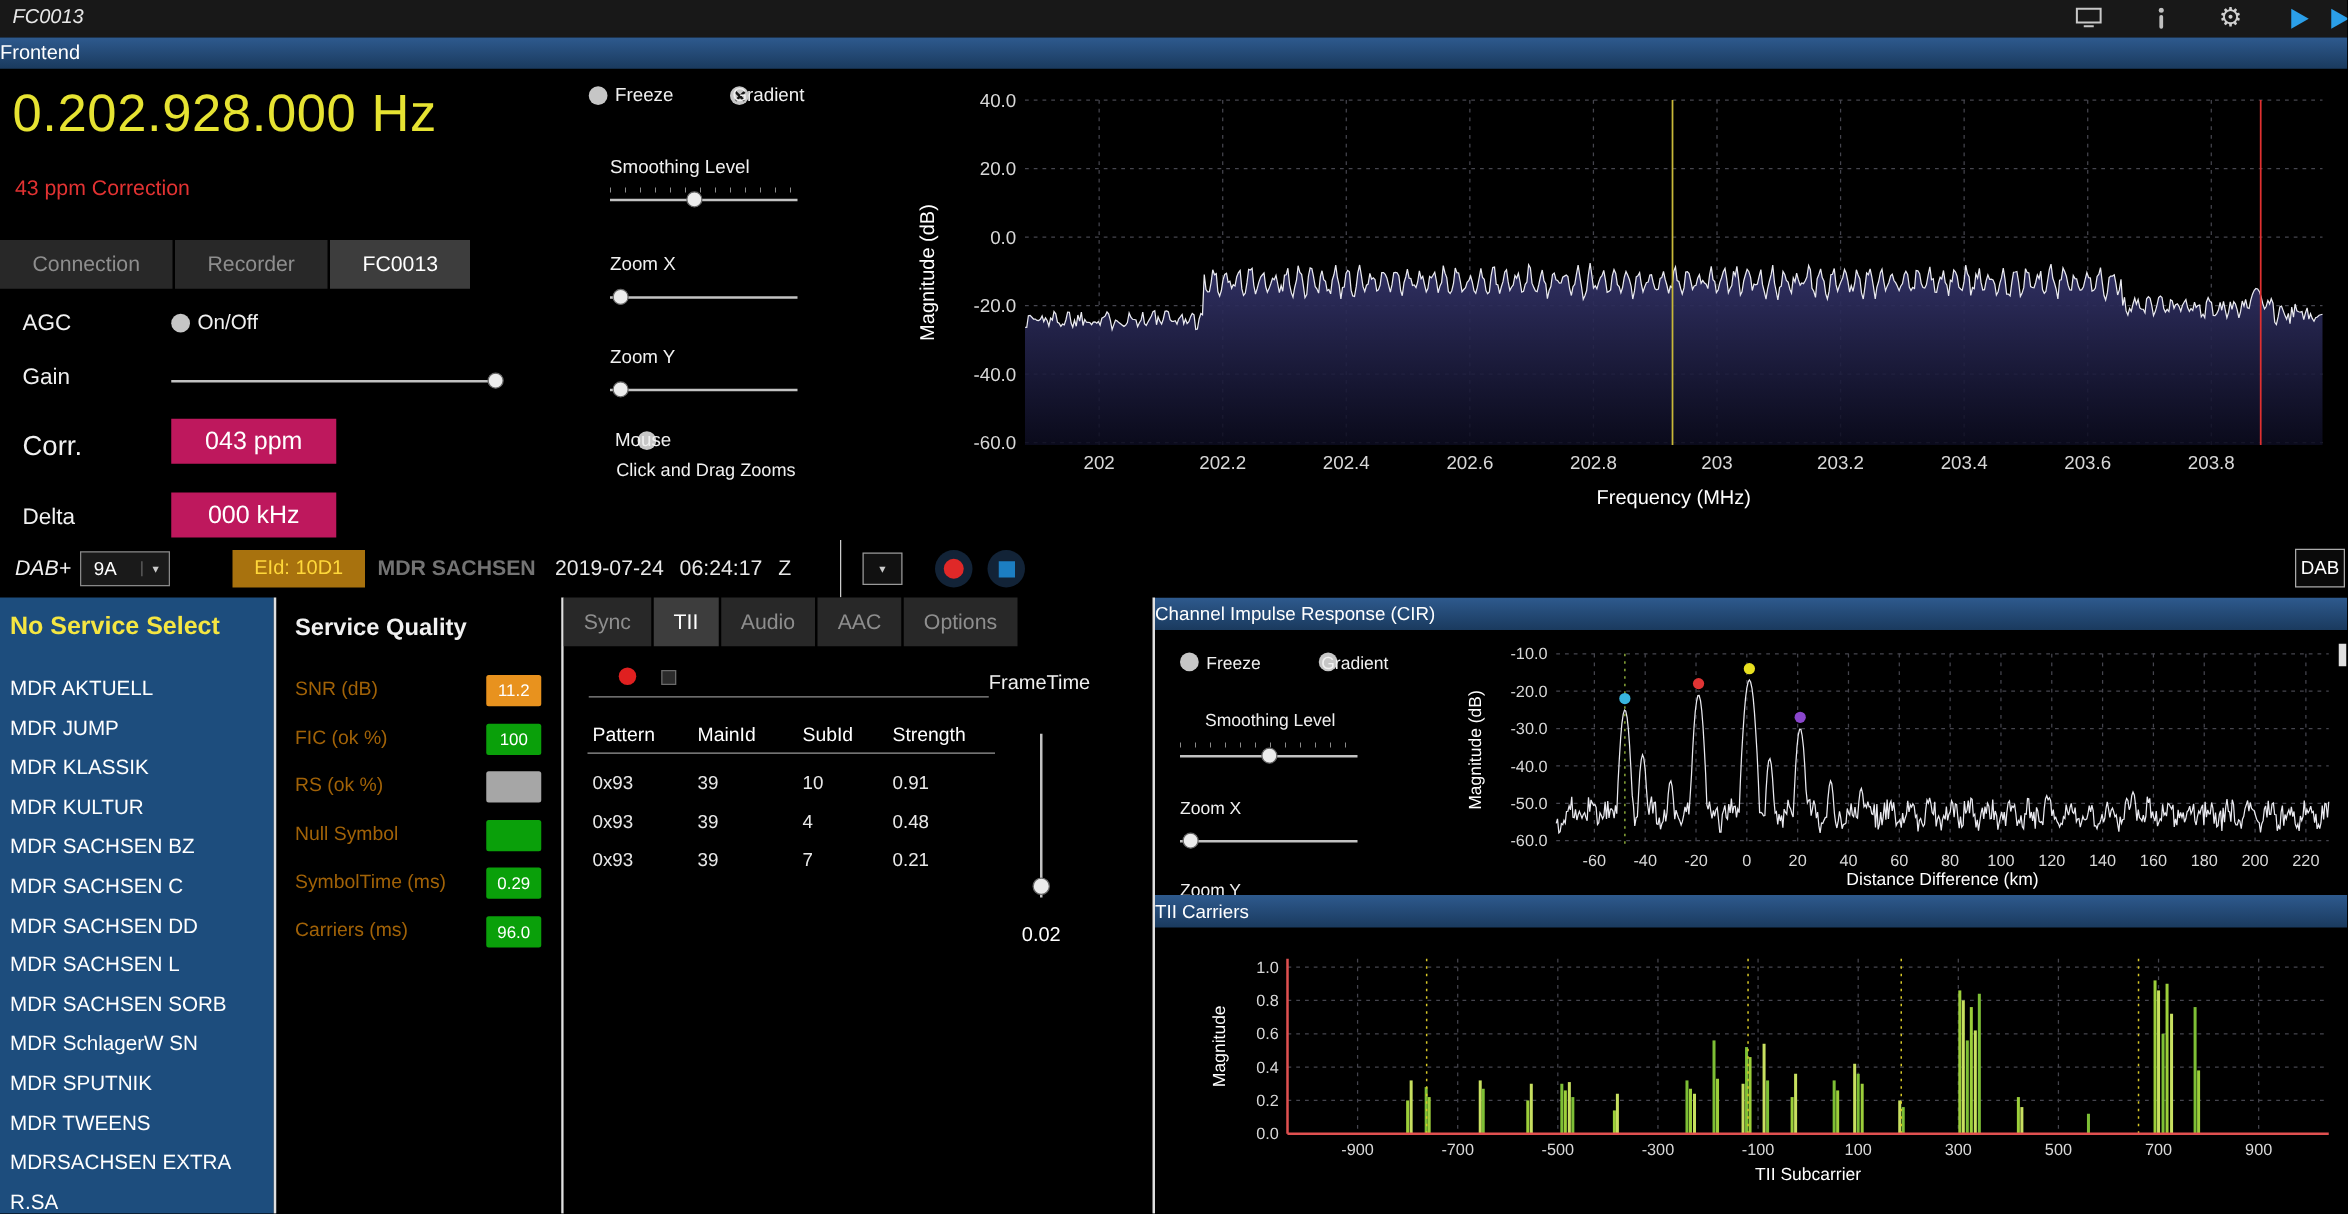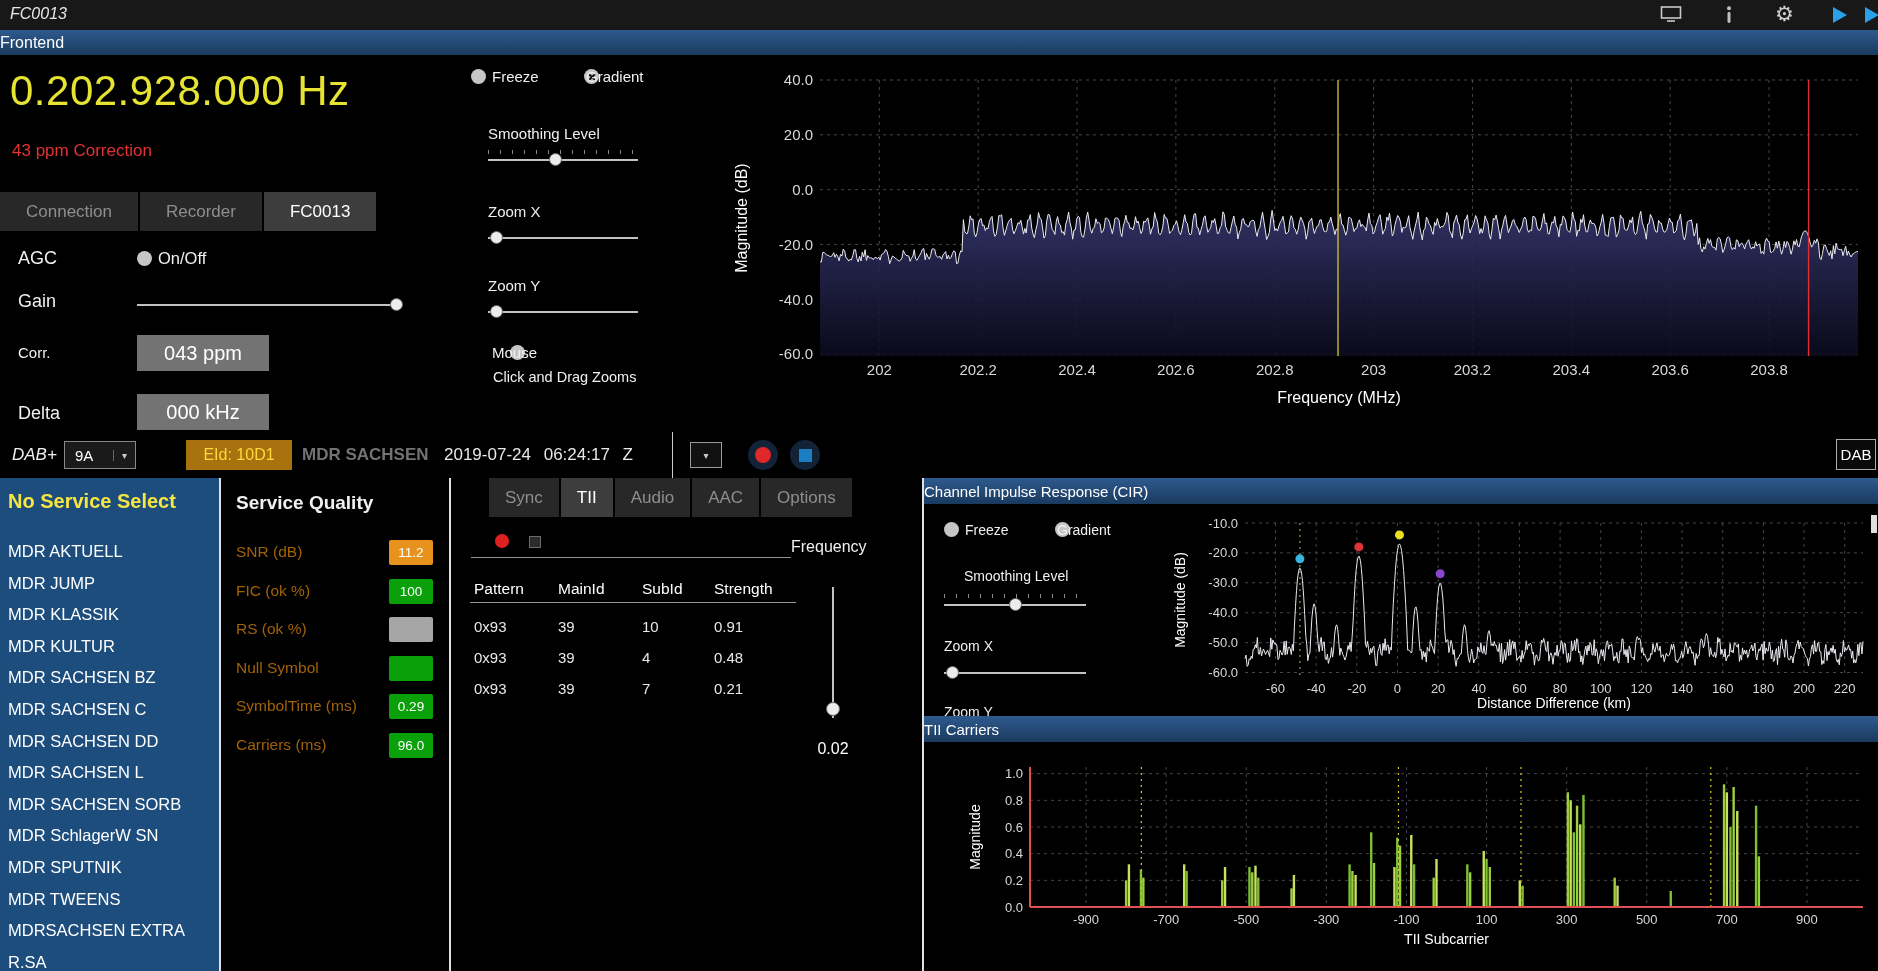--- a/index.html
+++ b/index.html
@@ -13,21 +13,21 @@
   .tab.active{background:#3d3d3d;color:#fff}
   .tabbar.small .tab{padding:0 16px}
   .radio{width:15px;height:15px;border-radius:50%;background:#c6c6c6;display:inline-block;position:relative;flex:none}
   .radio.checked::before,.radio.checked::after{content:"";position:absolute;left:2.5px;top:6.7px;width:10px;height:1.7px;background:#141414}
   .radio.checked::before{transform:rotate(45deg)}
   .radio.checked::after{transform:rotate(-45deg)}
   .slider-track{position:absolute;height:2px;background:#c2c2c2}
   .slider-handle{position:absolute;width:13px;height:13px;border-radius:50%;background:#ececec;border:1px solid #666}
   .slider-ticks{position:absolute;height:4px;background:repeating-linear-gradient(90deg,#8a8a8a 0 1px,transparent 1px 12px)}
   .lbl{position:absolute;color:#f0f0f0;white-space:nowrap}
-  .vbadge{position:absolute;display:flex;align-items:center;justify-content:center;width:132px;height:36px;background:#737373;color:#fff;font-size:20px}
+  .vbadge{position:absolute;display:flex;align-items:center;justify-content:center;width:132px;height:36px;background:#be185d;color:#fff;font-size:20px}
   .svc-item{padding-left:8px;line-height:31.6px;font-size:16.5px;color:#fff;white-space:nowrap}
   .q-row{position:absolute;left:0;width:100%;height:38px}
   .q-label{position:absolute;left:14px;top:9px;font-size:15.5px;color:#a16207;white-space:nowrap}
   .q-badge{position:absolute;left:167px;top:6px;width:44px;height:25px;display:flex;align-items:center;justify-content:center;font-size:13.5px;color:#fff;border-radius:2px}
   .t-cell{position:absolute;font-size:15px;color:#e8e8e8;white-space:nowrap}
   .t-head{font-size:15.5px;color:#fff}
   .circle-btn{position:absolute;width:30px;height:30px;border-radius:50%;background:#122337;display:flex;align-items:center;justify-content:center}
   .icon-btn{position:absolute;top:5px}
   svg text{font-family:"Liberation Sans",sans-serif}
 </style>
@@ -75,21 +75,21 @@
         <div class="tab">Connection</div>
         <div class="tab">Recorder</div>
         <div class="tab active">FC0013</div>
       </div>
     <div class="lbl" style="left:18px;top:193px;font-size:18px;">AGC</div>
     <span class="radio abs" style="left:137px;top:196px;"></span>
     <div class="lbl" style="left:158px;top:194px;font-size:16.5px;">On/Off</div>
     <div class="lbl" style="left:18px;top:236px;font-size:18px;">Gain</div>
     <div class="slider-track" style="left:137px;top:249px;width:263px;"></div>
     <div class="slider-handle" style="left:390px;top:243px;"></div>
-    <div class="lbl" style="left:18px;top:289px;font-size:15px;">Corr.</div>
+    <div class="lbl" style="left:18px;top:289px;font-size:22px;">Corr.</div>
     <div class="vbadge" style="left:137px;top:280px;">043 ppm</div>
     <div class="lbl" style="left:18px;top:348px;font-size:18px;">Delta</div>
     <div class="vbadge" style="left:137px;top:339px;">000 kHz</div>
   </div>
 
   <div class="abs" style="left:461px;top:55px;width:211px;height:377px;">
     <span class="radio abs" style="left:10px;top:14px;"></span>
     <div class="lbl" style="left:31px;top:13px;font-size:15px;">Freeze</div>
     <span class="radio checked abs" style="left:104px;top:14px;"></span>
     <div class="lbl" style="left:125px;top:13px;font-size:15px;">Gradient</div>
@@ -223,31 +223,31 @@
         </div>
         <div class="q-row" style="top: 248.5px;">
           <div class="q-label">Carriers (ms)</div>
           <div class="q-badge" style="background: rgb(10, 160, 10);">96.0</div>
         </div>
       </div>
   </div>
   <div class="abs" style="left:449px;top:478px;width:2px;height:493px;background:#e0e0e0;"></div>
 
   <div class="abs" style="left:451px;top:478px;width:471px;height:493px;background:#000;">
-    <div class="abs tabbar small" style="left:0;top:0;width:460px;height:39px;padding-left:38px;">
+    <div class="abs tabbar small" style="left:0;top:0;width:460px;height:39px;">
         <div class="tab">Sync</div>
         <div class="tab active">TII</div>
         <div class="tab">Audio</div>
         <div class="tab">AAC</div>
         <div class="tab">Options</div>
       </div>
     <span class="abs" style="left:44px;top:56px;width:14px;height:14px;border-radius:50%;background:#e02020;"></span>
     <span class="abs" style="left:78px;top:58px;width:12px;height:12px;background:#2b2b2b;border:1px solid #6a6a6a;"></span>
     <div class="abs" style="left:20px;top:79px;width:320px;height:1px;background:#909090;"></div>
-    <div class="lbl" style="left:340px;top:60px;font-size:16px;">Frequency</div>
+    <div class="lbl" style="left:340px;top:60px;font-size:16px;">FrameTime</div>
     <div class="abs" style="left:381px;top:109px;width:2px;height:131px;background:#c2c2c2;"></div>
     <div class="slider-handle" style="left:375px;top:224px;width:14px;height:14px;"></div>
     <div class="abs" style="left:352px;top:262px;width:60px;text-align:center;font-size:16px;">0.02</div>
     <div class="abs" style="left:0;top:0;width:471px;height:493px;">
         <div class="t-cell t-head" style="left: 23px; top: 102px; width: 84px;">Pattern</div>
         <div class="t-cell t-head" style="left: 107px; top: 102px; width: 84px;">MainId</div>
         <div class="t-cell t-head" style="left: 191px; top: 102px; width: 72px;">SubId</div>
         <div class="t-cell t-head" style="left: 263px; top: 102px; width: 84px;">Strength</div>
         <div class="t-cell" style="left: 23px; top: 140px; width: 84px;">0x93</div>
         <div class="t-cell" style="left: 107px; top: 140px; width: 84px;">39</div>

